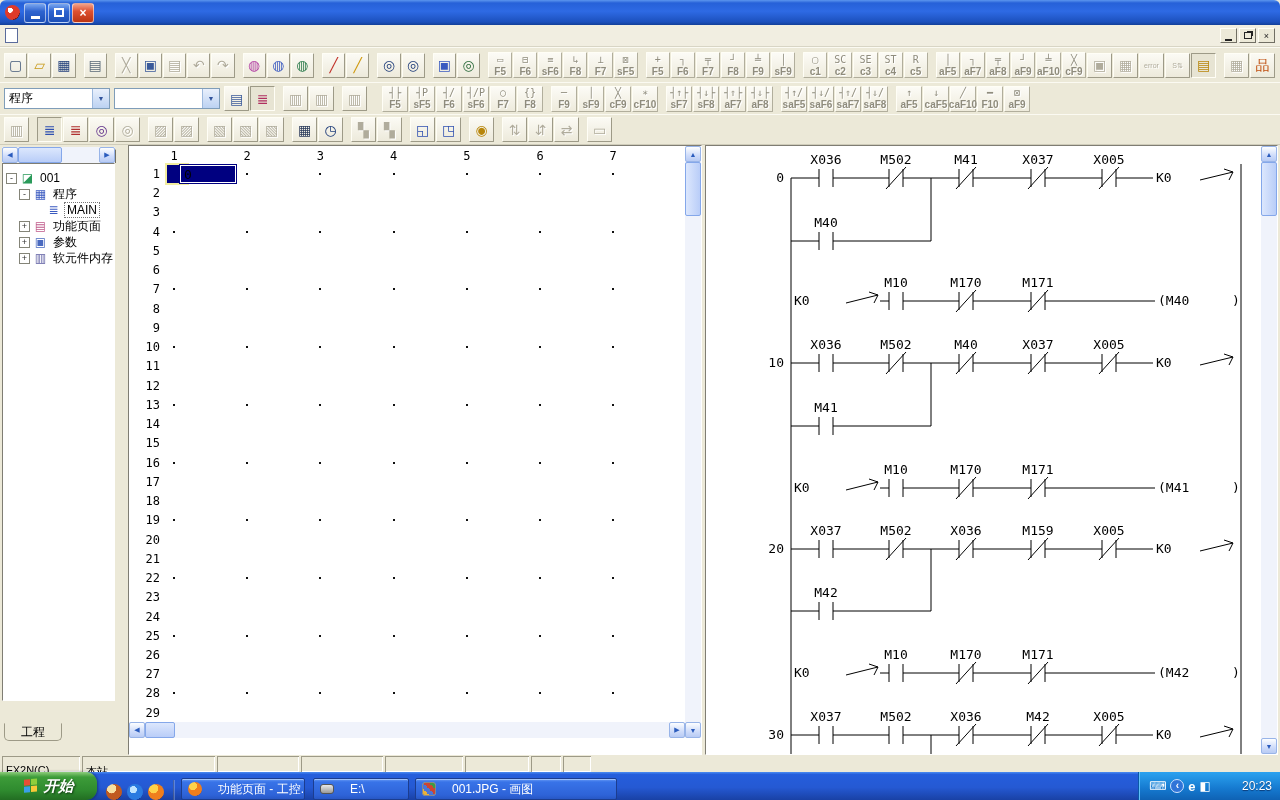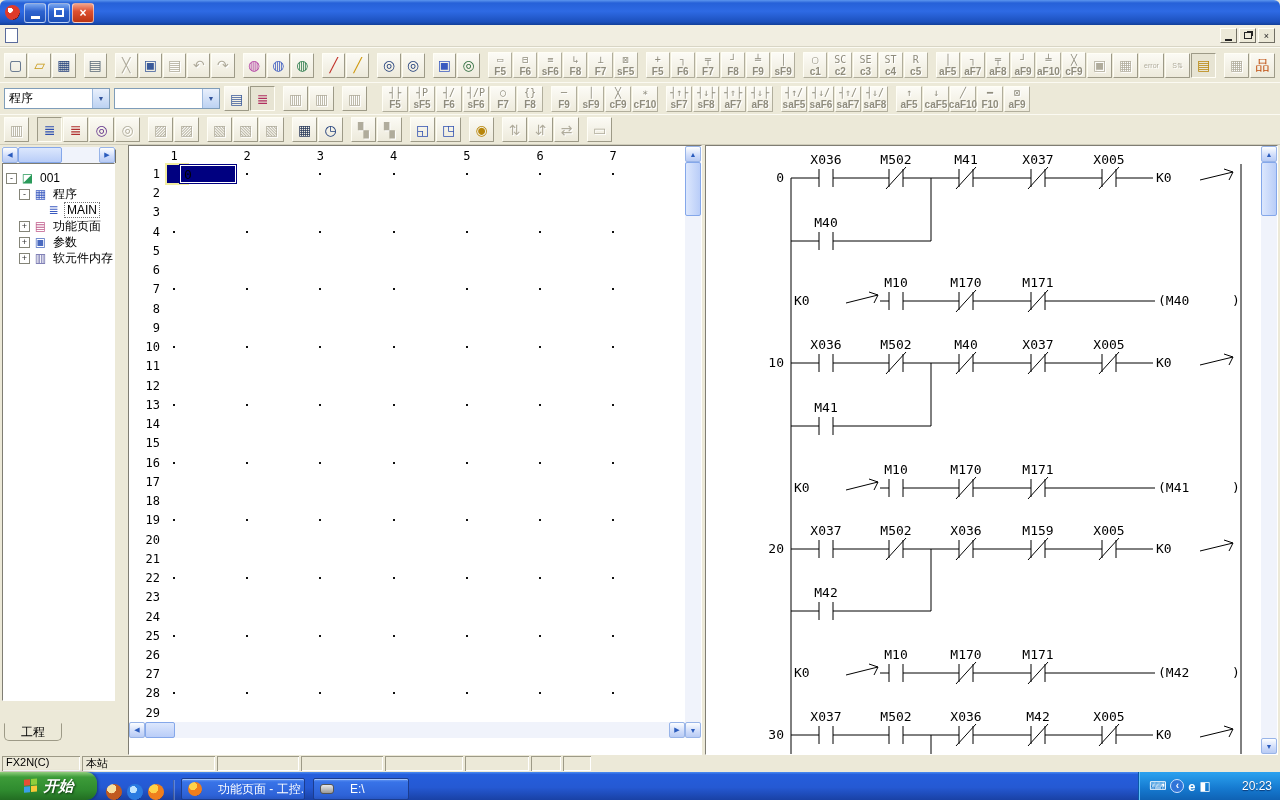--- a/index.html
+++ b/index.html
@@ -96,21 +96,21 @@
     border:1px solid #98b4e8; border-radius:2px; color:#2b5cbd; font-size:7px;
     display:flex; align-items:center; justify-content:center; }
   .sth { position:absolute; background:linear-gradient(90deg,#dce7fd,#b9cdf8);
     border:1px solid #84a7ea; border-radius:2px; }
   .sth.h { background:linear-gradient(180deg,#dce7fd,#b9cdf8); }
 
   
   .statusbar { position:absolute; top:755px; left:0; width:1280px; height:17px; background:#ece9d8;
     display:flex; gap:2px; padding:1px 2px; font-size:11px; }
   .sleft { flex:1; padding:0 4px; }
-  .spanel { box-shadow:inset 1px 1px 0 #9d9a87, inset -1px -1px 0 #fff; padding:0 4px;
+  .spanel { box-shadow:inset 1px 1px 0 #9d9a87, inset -1px -1px 0 #fff; padding:8px 4px;
     white-space:nowrap; overflow:hidden; }
 
   
   .taskbar { position:absolute; top:772px; left:0; width:1280px; height:28px;
     background:linear-gradient(180deg,#4b8df2 0%,#255edc 9%,#2559d3 55%,#1941a5 100%);
     display:flex; align-items:flex-end; }
   .startbtn { height:28px; width:97px; border-radius:0 11px 11px 0;
     background:linear-gradient(180deg,#8fce7c 0%,#3d9c39 18%,#2f8b2f 65%,#226d22 100%);
     box-shadow:1px 0 3px rgba(0,0,0,.4); display:flex; align-items:center; justify-content:center; gap:5px; }
   .startflag { width:15px; height:15px; display:grid; grid-template-columns:6px 6px; grid-template-rows:6px 6px;
@@ -982,20 +982,24 @@
     <div class="qlsep"></div>
     <div id="taskbtns" style="display:flex;align-items:center">
         <div class="taskbtn" style="width: 124px; margin-left: 4px;">
           <span class="tbicon firefox"></span>
           <span>功能页面 - 工控...</span>
         </div>
         <div class="taskbtn" style="width: 96px; margin-left: 8px;">
           <span class="tbicon drive"></span>
           <span>E:\</span>
         </div>
+        <div class="taskbtn" style="width: 202px; margin-left: 6px;">
+          <span class="tbicon paint"></span>
+          <span>001.JPG - 画图</span>
+        </div>
       </div>
     <div class="tray">
       <span id="tray-icons" style="display:flex;align-items:center;gap:4px">
           <span class="trayicon">⌨</span>
           <span class="trayicon circ">‹</span>
           <span class="trayicon" style="font-weight: bold; font-size: 13px;">e</span>
           <span class="trayicon">◧</span>
         </span>
       <span class="clock">20:23</span>
     </div>

